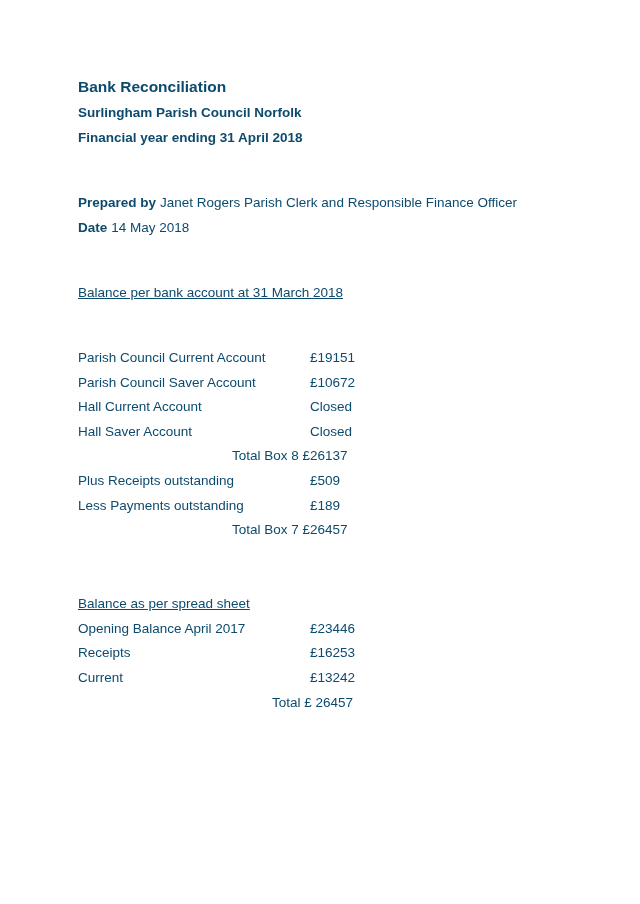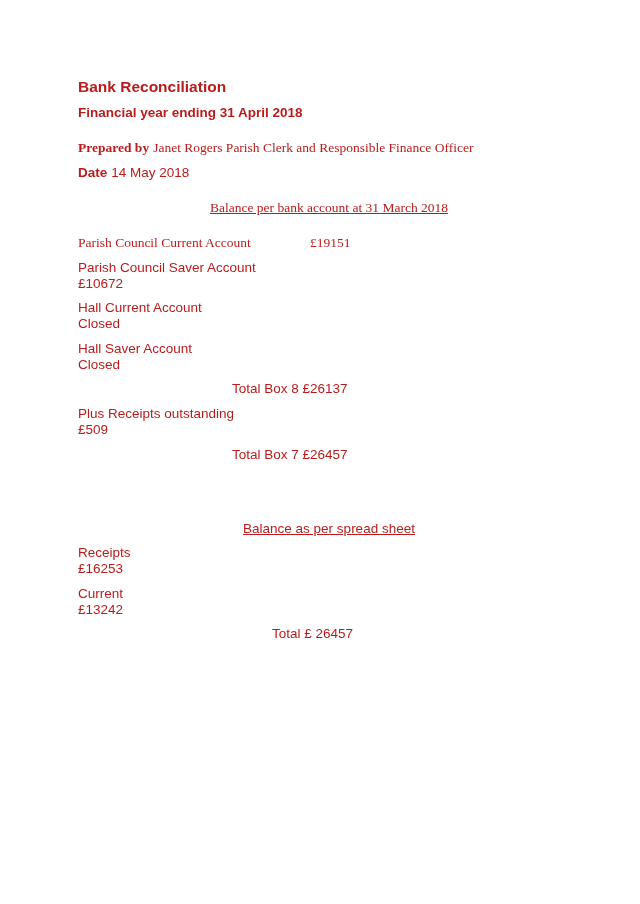--- a/index.html
+++ b/index.html
@@ -5,44 +5,45 @@
   html, body { margin: 0; padding: 0; background: #ffffff; }
   .page {
     position: relative;
     width: 640px;
     height: 904px;
     background: #ffffff;
     box-sizing: border-box;
     padding: 78px 60px 0 78px;
     font-family: "Liberation Sans", "DejaVu Sans", sans-serif;
     font-size: 13.5px;
-    color: #b91c1c;
+    color: #0c4a6e;
     overflow: hidden;
   }
   .line { margin: 0; line-height: 16px; }
   .b { font-weight: bold; }
-  .u { text-decoration: underline; text-align: center; }
+  .u { text-decoration: underline; }
   .title { font-size: 15.5px; font-weight: bold; line-height: 18px; margin: 0; }
   .mt-sm { margin-top: 9px; }
-  .mt-row { margin-top: 8.6px; flex-direction: column; }
-  .mt-lg { margin-top: 19px; font-family: Liberation Serif, serif; }
+  .mt-row { margin-top: 8.6px; }
+  .mt-lg { margin-top: 49px; }
   .mt-xl { margin-top: 58px; }
   .row { display: flex; line-height: 16px; }
   .row .label { width: 232px; flex: none; }
   .row .value { flex: none; white-space: nowrap; }
   .total-line { font-weight: normal; line-height: 16px; margin-left: 154px; }
   .total-line.final { margin-left: 194px; }
   .inline-label { font-weight: bold; margin-right: 4px; }
 </style>
 </head>
 <body>
 
 <div class="page">
 
   <h1 class="title">Bank Reconciliation</h1>
+  <p class="line b mt-sm">Surlingham Parish Council Norfolk</p>
   <p class="line b mt-sm">Financial year ending 31 April 2018</p>
 
   <p class="line mt-lg"><span class="inline-label">Prepared by</span><span>Janet Rogers Parish Clerk and Responsible Finance Officer</span></p>
   <p class="line mt-sm"><span class="inline-label">Date</span><span>14 May 2018</span></p>
 
   <p class="line u mt-lg">Balance per bank account at 31 March 2018</p>
 
   <div class="row mt-lg">
     <span class="label">Parish Council Current Account</span>
     <span class="value">£19151</span>
@@ -59,25 +60,33 @@
     <span class="label">Hall Saver Account</span>
     <span class="value">Closed</span>
   </div>
 
   <p class="line total-line mt-row">Total Box 8 £26137</p>
 
   <div class="row mt-row">
     <span class="label">Plus Receipts outstanding</span>
     <span class="value">£509</span>
   </div>
+  <div class="row mt-row">
+    <span class="label">Less Payments outstanding</span>
+    <span class="value">£189</span>
+  </div>
 
   <p class="line total-line mt-row">Total Box 7 £26457</p>
 
   <p class="line u mt-xl">Balance as per spread sheet</p>
 
+  <div class="row mt-row">
+    <span class="label">Opening Balance April 2017</span>
+    <span class="value">£23446</span>
+  </div>
   <div class="row mt-row">
     <span class="label">Receipts</span>
     <span class="value">£16253</span>
   </div>
   <div class="row mt-row">
     <span class="label">Current</span>
     <span class="value">£13242</span>
   </div>
 
   <p class="line total-line final mt-row">Total £ 26457</p>

